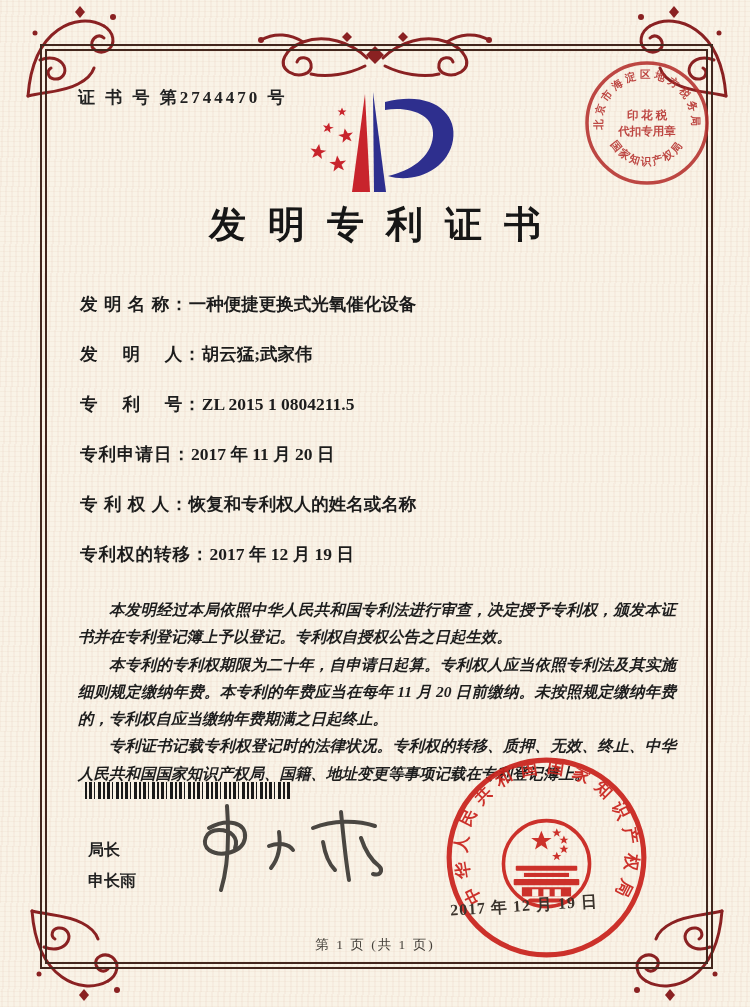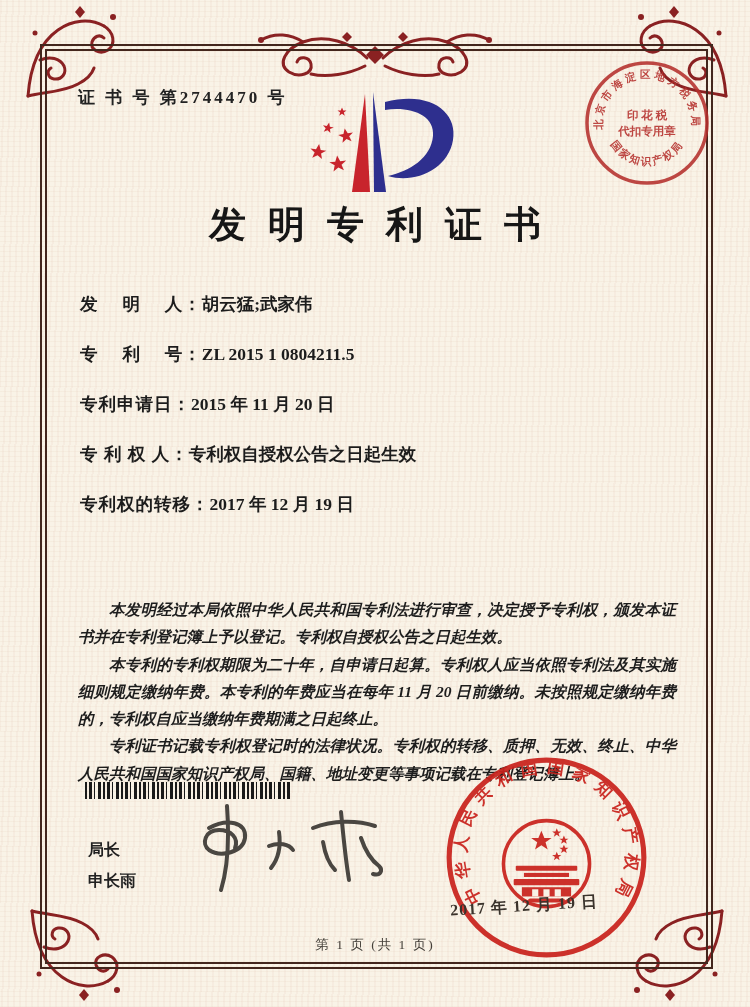--- a/index.html
+++ b/index.html
@@ -124,30 +124,33 @@
       <use href="#star5" transform="translate(56,50) scale(0.75) rotate(-10)"></use>
       <use href="#star5" transform="translate(28,66) scale(0.8) rotate(8)"></use>
       <use href="#star5" transform="translate(48,78) scale(0.85) rotate(-6)"></use>
     </g>
   </svg>
 
   <div class="title">发明专利证书</div>
 
   <div class="fields">
     <div class="field-row">
+      <span class="lbl">发 明 名 称：</span><span class="val">一种便捷更换式光氧催化设备</span>
+    </div>
+    <div class="field-row">
       <span class="lbl">发　 明　 人：</span><span class="val">胡云猛;武家伟</span>
     </div>
     <div class="field-row">
       <span class="lbl">专　 利　 号：</span><span class="val">ZL 2015 1 0804211.5</span>
     </div>
     <div class="field-row">
-      <span class="lbl">专利申请日：</span><span class="val">2015 年 11 月 20 日</span>
-    </div>
-    <div class="field-row">
-      <span class="lbl">专 利 权 人：</span><span class="val">专利权自授权公告之日起生效</span>
+      <span class="lbl">专利申请日：</span><span class="val">2017 年 11 月 20 日</span>
+    </div>
+    <div class="field-row">
+      <span class="lbl">专 利 权 人：</span><span class="val">恢复和专利权人的姓名或名称</span>
     </div>
     <div class="field-row">
       <span class="lbl">专利权的转移：</span><span class="val">2017 年 12 月 19 日</span>
     </div>
   </div>
 
   <div class="paragraphs">
     <p>本发明经过本局依照中华人民共和国专利法进行审查，决定授予专利权，颁发本证书并在专利登记簿上予以登记。专利权自授权公告之日起生效。</p>
     <p>本专利的专利权期限为二十年，自申请日起算。专利权人应当依照专利法及其实施细则规定缴纳年费。本专利的年费应当在每年 11 月 20 日前缴纳。未按照规定缴纳年费的，专利权自应当缴纳年费期满之日起终止。</p>
     <p>专利证书记载专利权登记时的法律状况。专利权的转移、质押、无效、终止、中华人民共和国国家知识产权局、国籍、地址变更等事项记载在专利登记簿上。</p>

